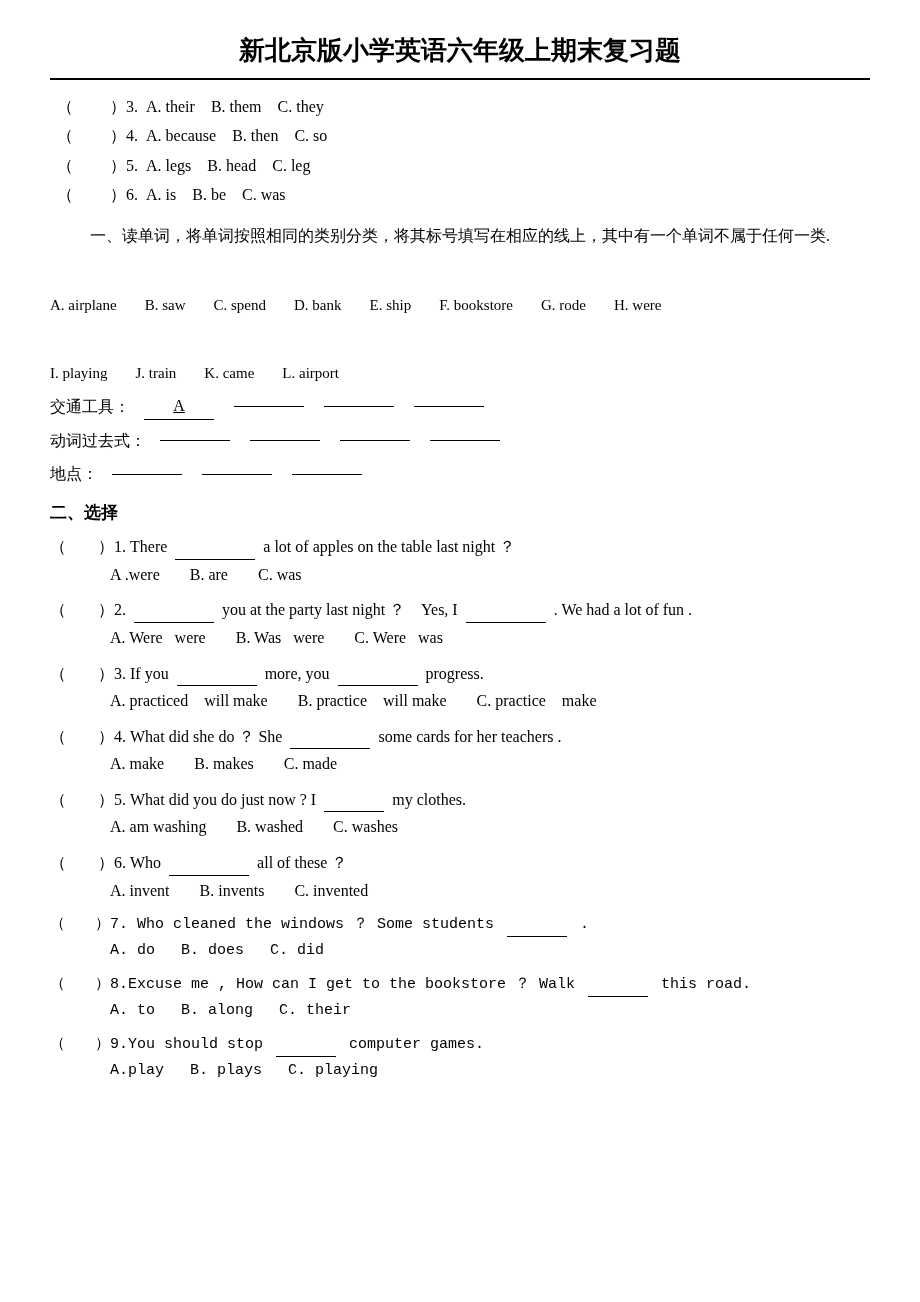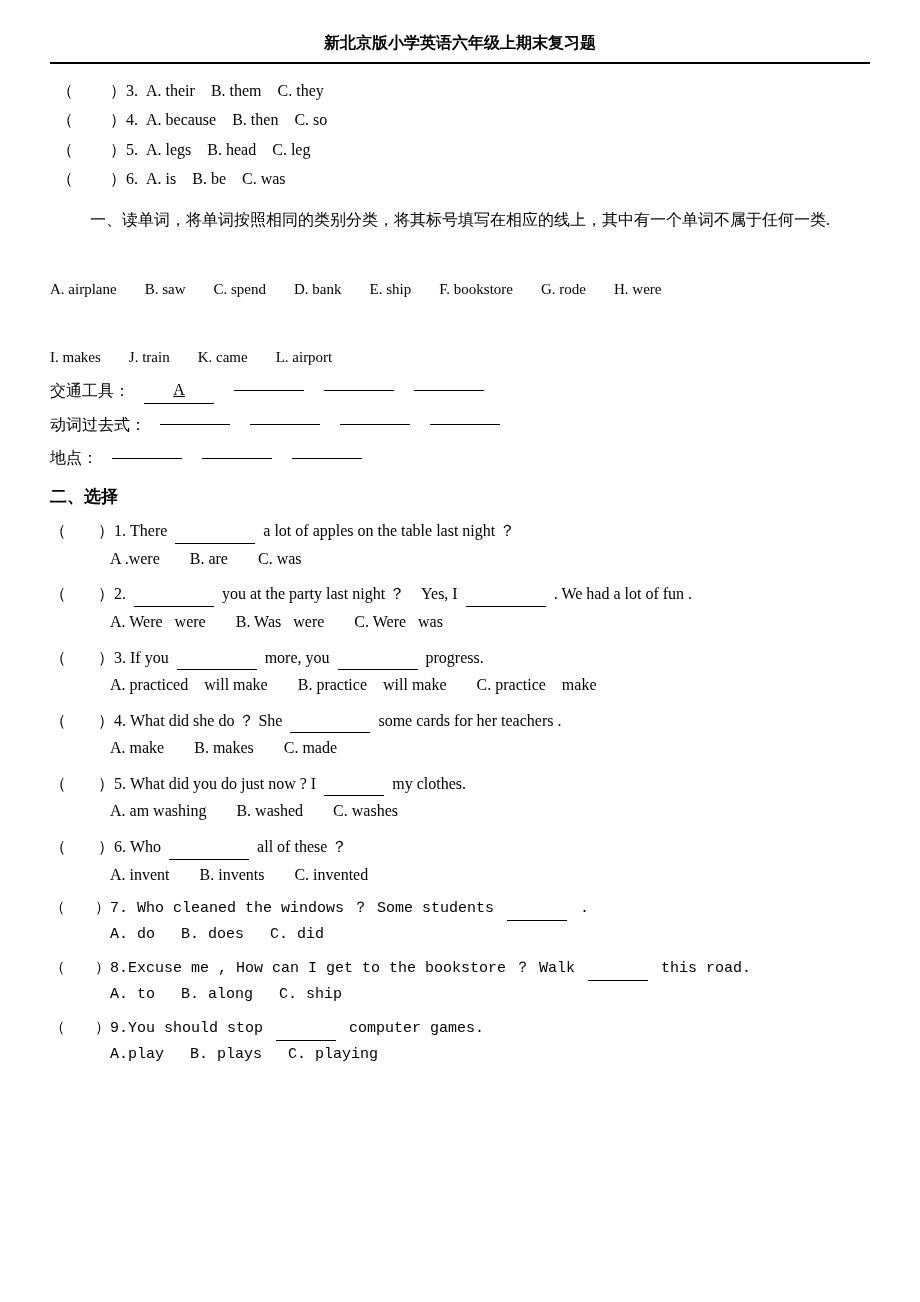--- a/index.html
+++ b/index.html
@@ -8,21 +8,21 @@
       background: #fff;
       color: #000;
       width: 920px;
       min-height: 1302px;
       padding: 30px 50px;
       font-size: 16px;
       line-height: 1.6;
     }
     .title {
       text-align: center;
-      font-size: 16px;
+      font-size: 26px;
       font-weight: bold;
       margin-bottom: 6px;
       font-family: "SimHei", "黑体", sans-serif;
     }
     .title-underline {
       border-top: 2px solid #000;
       margin-bottom: 14px;
     }
     .mc-row {
       display: flex;
@@ -184,21 +184,21 @@
   <span>A. airplane</span>
   <span>B. saw</span>
   <span>C. spend</span>
   <span>D. bank</span>
   <span>E. ship</span>
   <span>F. bookstore</span>
   <span>G. rode</span>
   <span>H. were</span>
 </div>
 <div class="word-list">
-  <span>I. makes</span>
+  <span>I. playing</span>
   <span>J. train</span>
   <span>K. came</span>
   <span>L. airport</span>
 </div>
 
 <div class="category-row">
   <span>交通工具：</span>
   <span class="blank-line-u"><span class="underline-a">A</span></span>
   <span class="blank-line"></span>
   <span class="blank-line"></span>
@@ -297,21 +297,21 @@
   </div>
 </div>
 
 <div class="q-block">
   <div class="q-row" style="font-family: 'Courier New', Courier, monospace; font-size:15px;">
     <span>（　　）8.Excuse me , How can I get to the bookstore ？ Walk <span class="inline-blank-sm"></span> this road.</span>
   </div>
   <div class="q-options-mono">
     <span>A. to</span>
     <span>B. along</span>
-    <span>C. ship</span>
+    <span>C. their</span>
   </div>
 </div>
 
 <div class="q-block">
   <div class="q-row" style="font-family: 'Courier New', Courier, monospace; font-size:15px;">
     <span>（　　）9.You should stop <span class="inline-blank-sm"></span> computer games.</span>
   </div>
   <div class="q-options-mono">
     <span>A.play</span>
     <span>B. plays</span>

